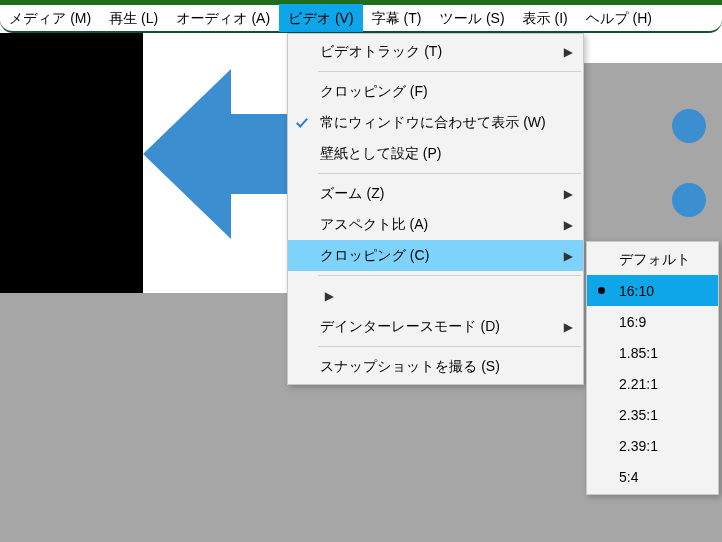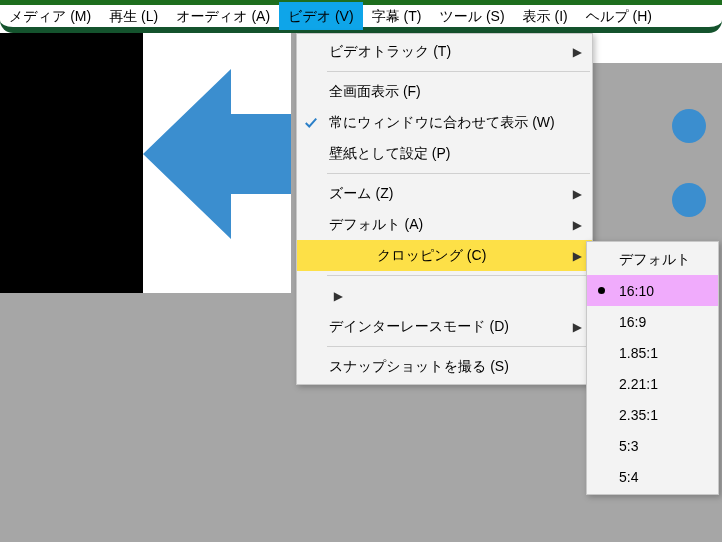--- a/index.html
+++ b/index.html
@@ -21,21 +21,21 @@
     height: 5px;
     background: #1e6e1e;
   }
   .menubar {
     position: absolute;
     left: 0;
     top: 5px;
     width: 722px;
     height: 28px;
     background: #ffffff;
-    border-bottom: 6px solid #14532d;
+    border-bottom: 2px solid #14532d;
     display: flex;
     align-items: center;
     border-radius: 13px;
   }
   .menubar-item {
     height: 28px;
     line-height: 28px;
     padding: 0 9px;
     white-space: nowrap;
     color: #000;
@@ -94,33 +94,32 @@
   .dot2 { left: 672px; top: 150px; }
 
   .popup {
     position: absolute;
     background: #f3f3f3;
     border: 1px solid #c8c8c8;
     box-shadow: 2px 2px 6px rgba(0,0,0,0.25);
     padding: 2px 0;
   }
   .video-menu {
-    left: 296px;
+    left: 287px;
     top: 33px;
     width: 297px;
   }
   .menu-row {
     height: 31px;
     display: flex;
     align-items: center;
     padding-right: 10px;
   }
   .menu-row.highlight {
-    background: #fde047;
-    gap: 48px;
+    background: #7dd3fc;
   }
   .ckcol {
     width: 28px;
     display: flex;
     align-items: center;
     justify-content: center;
     flex-shrink: 0;
   }
   .labelcol {
     flex: 1 1 auto;
@@ -146,21 +145,21 @@
     left: 586px;
     top: 241px;
     width: 133px;
   }
   .sub-row {
     height: 31px;
     display: flex;
     align-items: center;
   }
   .sub-row.highlight {
-    background: #f0abfc;
+    background: #0ea5e9;
     align-items: center;
   }
   .radcol {
     width: 28px;
     display: flex;
     align-items: center;
     justify-content: center;
     flex-shrink: 0;
   }
   .radio-dot {
@@ -204,21 +203,21 @@
 
 <div class="popup video-menu" id="video-menu">
     <div class="menu-row">
       <div class="ckcol"></div>
       <div class="labelcol">ビデオトラック (T)</div>
       <div class="arrowcol">▶</div>
     </div>
     <div class="sep"></div>
     <div class="menu-row">
       <div class="ckcol"></div>
-      <div class="labelcol">全画面表示 (F)</div>
+      <div class="labelcol">クロッピング (F)</div>
       <div class="arrowcol"></div>
     </div>
     <div class="menu-row">
       <div class="ckcol">
         <svg class="check" viewBox="0 0 16 16">
           <polyline points="2,8 6,12 14,3" fill="none" stroke="#2a7fc8" stroke-width="2.2"></polyline>
         </svg>
       </div>
       <div class="labelcol">常にウィンドウに合わせて表示 (W)</div>
       <div class="arrowcol"></div>
@@ -229,21 +228,21 @@
       <div class="arrowcol"></div>
     </div>
     <div class="sep"></div>
     <div class="menu-row">
       <div class="ckcol"></div>
       <div class="labelcol">ズーム (Z)</div>
       <div class="arrowcol">▶</div>
     </div>
     <div class="menu-row">
       <div class="ckcol"></div>
-      <div class="labelcol">デフォルト (A)</div>
+      <div class="labelcol">アスペクト比 (A)</div>
       <div class="arrowcol">▶</div>
     </div>
     <div class="menu-row highlight">
       <div class="ckcol"></div>
       <div class="labelcol">クロッピング (C)</div>
       <div class="arrowcol">▶</div>
     </div>
     <div class="sep"></div>
     <div class="menu-row">
       <div class="ckcol"></div>
@@ -284,19 +283,19 @@
     <div class="sub-row">
       <div class="radcol"></div>
       <div class="sublabel">2.21:1</div>
     </div>
     <div class="sub-row">
       <div class="radcol"></div>
       <div class="sublabel">2.35:1</div>
     </div>
     <div class="sub-row">
       <div class="radcol"></div>
-      <div class="sublabel">5:3</div>
+      <div class="sublabel">2.39:1</div>
     </div>
     <div class="sub-row">
       <div class="radcol"></div>
       <div class="sublabel">5:4</div>
     </div>
   </div>
 
 </body></html>

